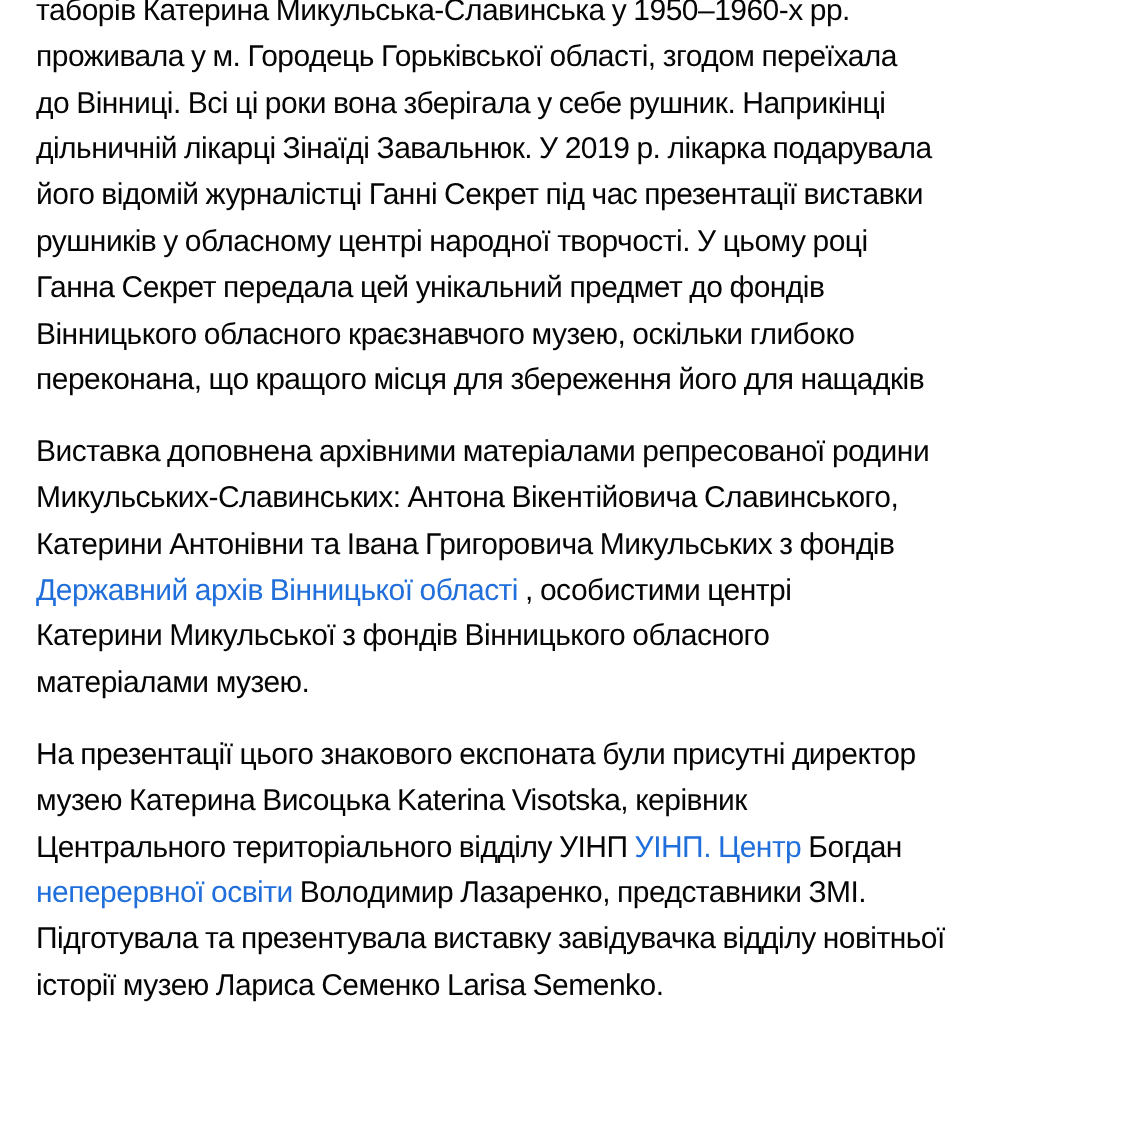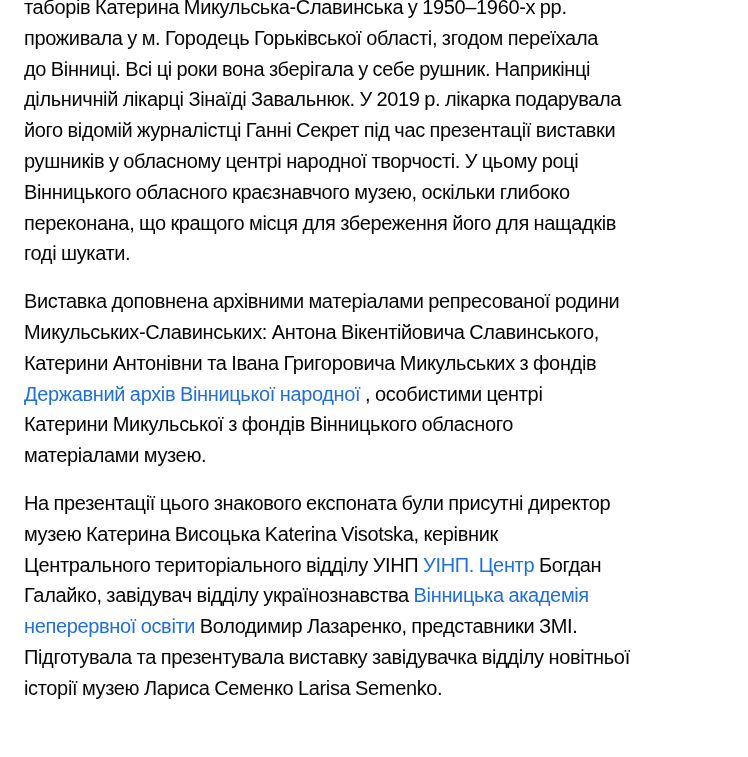--- a/index.html
+++ b/index.html
@@ -40,34 +40,33 @@
 <body>
 
 <div class="post" id="post">
     <div class="para">
       <span class="line"><span>таборів Катерина Микульська-Славинська у 1950–1960-х рр.</span></span>
       <span class="line"><span>проживала у м. Городець Горьківської області, згодом переїхала</span></span>
       <span class="line"><span>до Вінниці. Всі ці роки вона зберігала у себе рушник. Наприкінці</span></span>
       <span class="line"><span>дільничній лікарці Зінаїді Завальнюк. У 2019 р. лікарка подарувала</span></span>
       <span class="line"><span>його відомій журналістці Ганні Секрет під час презентації виставки</span></span>
       <span class="line"><span>рушників у обласному центрі народної творчості. У цьому році</span></span>
+      <span class="line"><span>Ганна Секрет передала цей унікальний предмет до фондів</span></span>
       <span class="line"><span>Вінницького обласного краєзнавчого музею, оскільки глибоко</span></span>
       <span class="line"><span>переконана, що кращого місця для збереження його для нащадків</span></span>
-      <span class="line"><span>годі шукати.</span></span>
     </div>
     <div class="para">
       <span class="line"><span>Виставка доповнена архівними матеріалами репресованої родини</span></span>
       <span class="line"><span>Микульських-Славинських: Антона Вікентійовича Славинського,</span></span>
       <span class="line"><span>Катерини Антонівни та Івана Григоровича Микульських з фондів</span></span>
-      <span class="line"><a class="link">Державний архів Вінницької народної</a><span> , особистими центрі</span></span>
+      <span class="line"><a class="link">Державний архів Вінницької області</a><span> , особистими центрі</span></span>
       <span class="line"><span>Катерини Микульської з фондів Вінницького обласного</span></span>
       <span class="line"><span>матеріалами музею.</span></span>
     </div>
     <div class="para">
       <span class="line"><span>На презентації цього знакового експоната були присутні директор</span></span>
       <span class="line"><span>музею Катерина Висоцька Katerina  Visotska, керівник</span></span>
       <span class="line"><span>Центрального територіального відділу УІНП </span><a class="link">УІНП. Центр</a><span> Богдан</span></span>
-      <span class="line"><span>Галайко, завідувач відділу українознавства </span><a class="link">Вінницька академія</a></span>
       <span class="line"><a class="link">неперервної освіти</a><span>  Володимир Лазаренко, представники ЗМІ.</span></span>
       <span class="line"><span>Підготувала та презентувала виставку завідувачка відділу новітньої</span></span>
       <span class="line"><span>історії музею Лариса Семенко Larisa Semenko.</span></span>
     </div>
   </div>
 
 </body></html>

